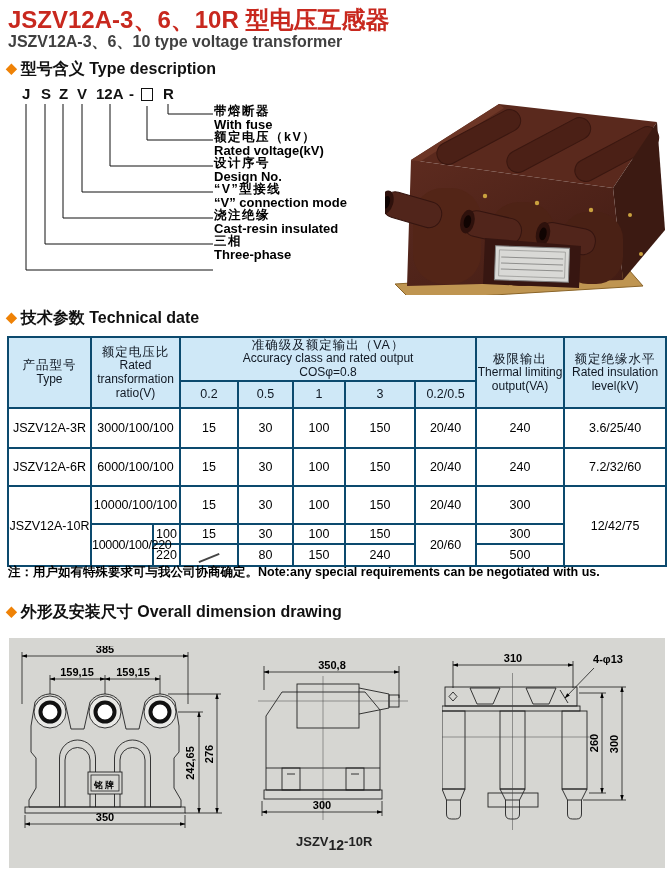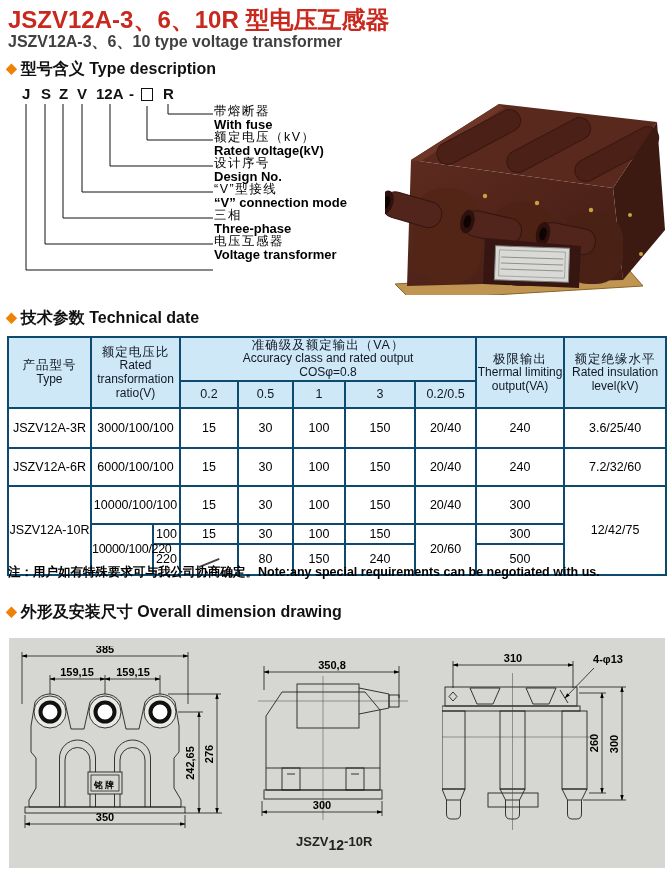--- a/index.html
+++ b/index.html
@@ -12,29 +12,29 @@
   .title{left:8px;top:4px;font-size:24px;font-weight:700;color:#c8281e;letter-spacing:0px;white-space:nowrap;}
   .subtitle{left:8px;top:32px;font-size:16px;font-weight:700;color:#404040;white-space:nowrap;}
   .sec-head{font-size:16px;font-weight:700;color:#111;white-space:nowrap;}
   .sec-head .dia{color:#ef8206;font-size:14px;margin-right:4px;vertical-align:1px;}
   
   .letters{left:0;top:85px;height:20px;}
   .ltr{position:absolute;top:0;font-size:15px;font-weight:700;color:#111;}
   .vbox{position:absolute;left:141px;top:3px;width:10px;height:11px;border:1.6px solid #111;}
   .desc{left:214px;top:105px;width:190px;}
   .desc .pair{height:26px;}
-  .desc .cn{font-size:12.5px;font-weight:400;letter-spacing:1.5px;line-height:13px;white-space:nowrap;}
+  .desc .cn{font-size:12.5px;font-weight:700;letter-spacing:1.5px;line-height:13px;white-space:nowrap;}
   .desc .en{font-size:13px;font-weight:700;line-height:13px;white-space:nowrap;}
   
   table.spec{position:absolute;left:7px;top:336px;width:658px;border-collapse:collapse;table-layout:fixed;}
   table.spec td{border:2px solid #0c4a6e;text-align:center;vertical-align:middle;padding:0;
     font-size:12.5px;font-weight:400;color:#000;line-height:1.15;}
   tr.h1 td,tr.h2 td{background:#cfe8f7;color:#101823;}
   tr.h1{height:43px;} tr.h2{height:27px;}
-  tr.br1{height:40px;margin-top:32px;} tr.br2{height:38px;} tr.br3{height:38px;} tr.br4{height:20px;} tr.br5{height:31px;}
+  tr.br1{height:40px;margin-top:32px;} tr.br2{height:38px;} tr.br3{height:38px;} tr.br4{height:20px;} tr.br5{height:22px;}
   .hcn{font-size:12.5px;letter-spacing:1px;}
   .hen{font-size:12px;letter-spacing:0;}
   .ratio-narrow{font-size:9.5px;letter-spacing:-0.3px;}
   .slash{display:inline-block;width:22px;height:1.6px;background:#444;transform:rotate(-22deg);margin-top:6px;}
   .note{left:8px;top:564px;font-size:12.5px;font-weight:700;white-space:nowrap;}
   .note .en{}
   
   .panel{left:9px;top:638px;width:656px;height:230px;background:#d6d6d2;}
   svg{display:block;}
   svg text{font-weight:700;fill:#000;font-family:"Liberation Sans",sans-serif;}
@@ -95,26 +95,26 @@
     </div>
     <div class="pair">
       <div class="cn">设计序号</div>
       <div class="en">Design No.</div>
     </div>
     <div class="pair">
       <div class="cn">“V”型接线</div>
       <div class="en">“V” connection mode</div>
     </div>
     <div class="pair">
+      <div class="cn">浇注绝缘</div>
+      <div class="en">Cast-resin insulated</div>
+    </div>
+    <div class="pair">
       <div class="cn">三相</div>
       <div class="en">Three-phase</div>
-    </div>
-    <div class="pair">
-      <div class="cn">电压互感器</div>
-      <div class="en">Voltage transformer</div>
     </div>
   </div>
 
   <svg class="abs" style="left:385px;top:88px;" width="287" height="207" viewBox="0 0 287 207">
     <defs>
       <linearGradient id="bodyg" x1="0" y1="0" x2="1" y2="1">
         <stop offset="0" stop-color="#5d2b1f"></stop>
           <stop offset="1" stop-color="#421c14"></stop>
       </linearGradient>
     </defs>

